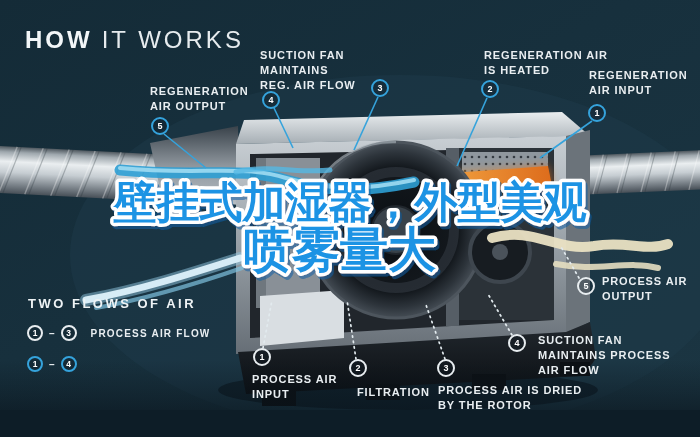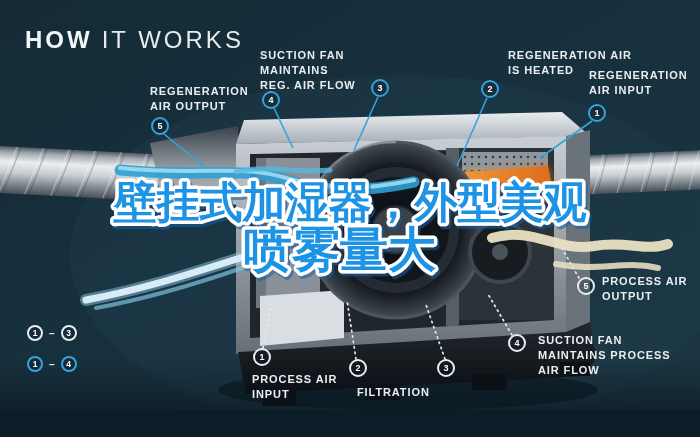--- a/index.html
+++ b/index.html
@@ -189,21 +189,21 @@
   <div class="title">
     <span class="t-strong">HOW</span><span class="t-rest">IT WORKS</span>
   </div>
 
   <div class="label" style="left:589px;top:68px">REGENERATION
 AIR INPUT</div>
   <div class="circle regen" style="left:588px;top:104px">
       <span>1</span>
     </div>
 
-  <div class="label" style="left:508px;top:48px">REGENERATION AIR
+  <div class="label" style="left:484px;top:48px">REGENERATION AIR
 IS HEATED</div>
   <div class="circle regen" style="left:481px;top:80px">
       <span>2</span>
     </div>
 
   <div class="circle regen" style="left:371px;top:79px">
       <span>3</span>
     </div>
 
   <div class="label" style="left:260px;top:48px">SUCTION FAN
@@ -226,42 +226,46 @@
 INPUT</div>
 
   <div class="circle process" style="left:349px;top:359px">
       <span>2</span>
     </div>
   <div class="label" style="left:357px;top:385px">FILTRATION</div>
 
   <div class="circle process" style="left:437px;top:359px">
       <span>3</span>
     </div>
+  <div class="label" style="left:438px;top:383px">PROCESS AIR IS DRIED
+BY THE ROTOR</div>
 
   <div class="circle process" style="left:508px;top:334px">
       <span>4</span>
     </div>
   <div class="label" style="left:538px;top:333px">SUCTION FAN
 MAINTAINS PROCESS
 AIR FLOW</div>
 
   <div class="circle process" style="left:577px;top:277px">
       <span>5</span>
     </div>
   <div class="label" style="left:602px;top:274px">PROCESS AIR
 OUTPUT</div>
 
+  <div class="legend-heading">TWO FLOWS OF AIR</div>
   <div class="legend-row" style="left:27px;top:325px">
     <span class="circle process">
         <span>1</span>
       </span>
     <span class="legend-dash">–</span>
     <span class="circle process">
         <span>3</span>
       </span>
+    <span class="legend-label">PROCESS AIR FLOW</span>
   </div>
   <div class="legend-row" style="left:27px;top:356px">
     <span class="circle regen">
         <span>1</span>
       </span>
     <span class="legend-dash">–</span>
     <span class="circle regen">
         <span>4</span>
       </span>
   </div>

